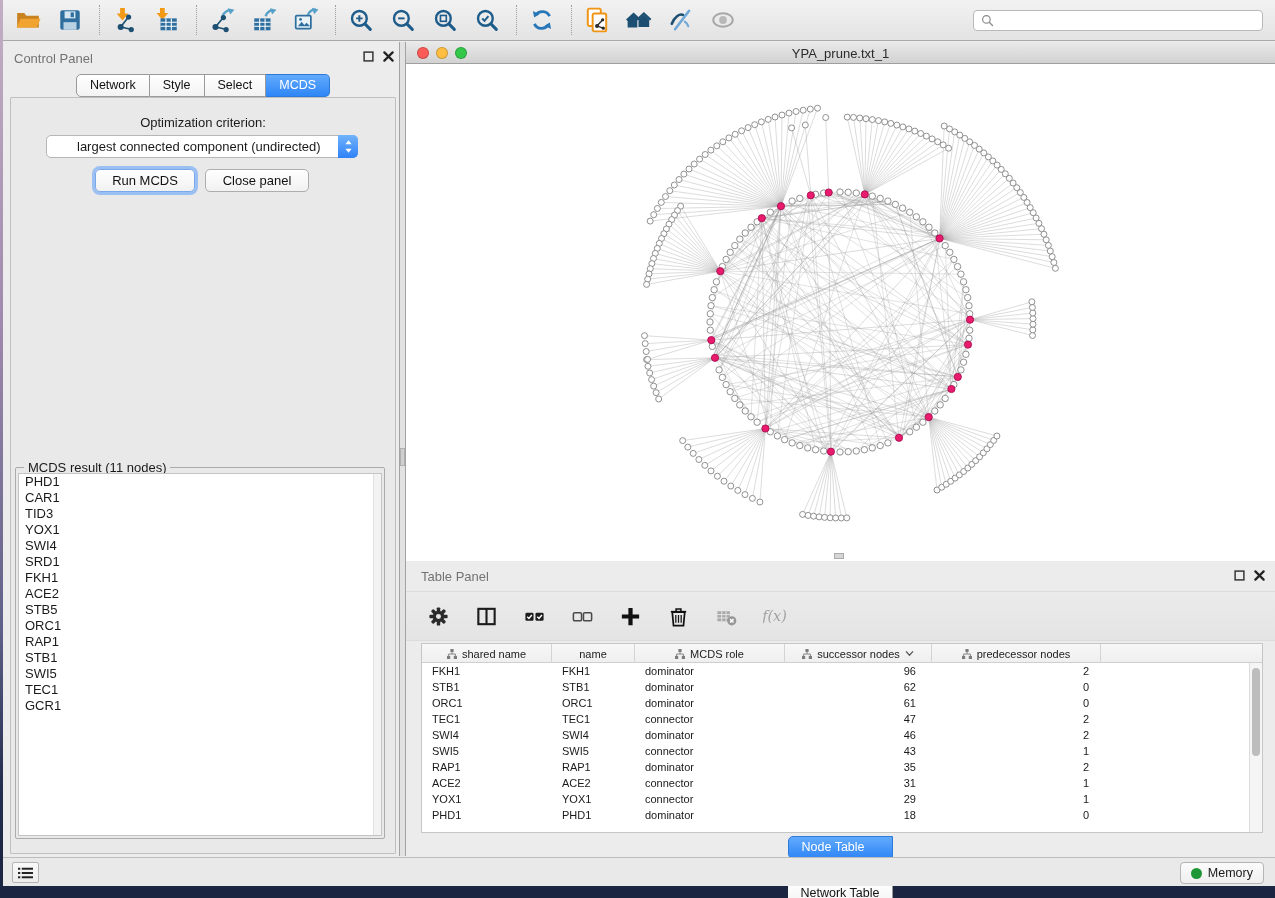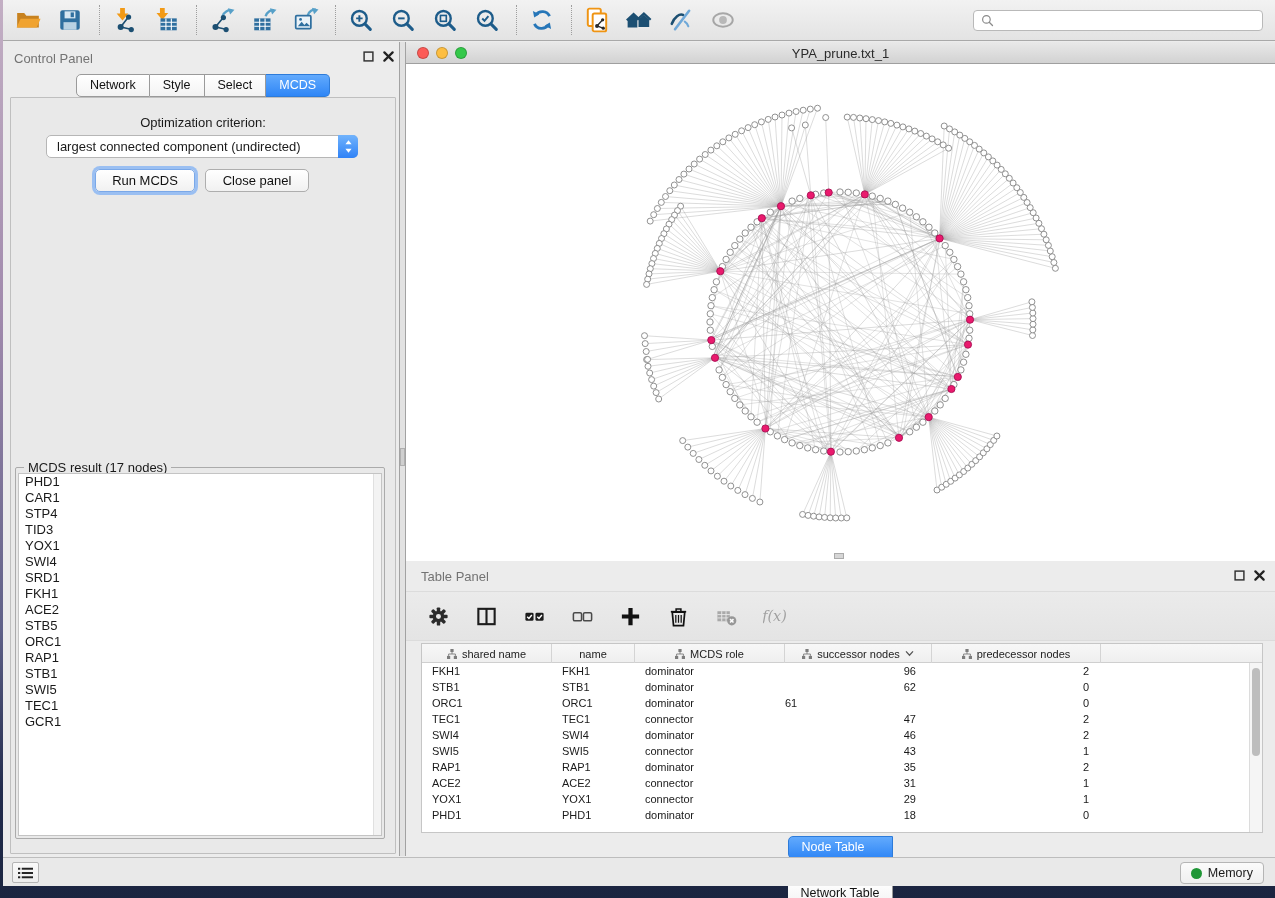--- a/index.html
+++ b/index.html
@@ -34,21 +34,21 @@
   .cp-tabs { position:absolute; left:0; right:0; top:30px; display:flex; justify-content:center; z-index:2; }
   .seg-tab { border:1px solid #9a9a9a; border-left:none; background:linear-gradient(#ffffff,#f3f3f3);
     font-size:12.5px; padding:3px 13px 4px; color:#111; }
   .seg-tab:first-child { border-left:1px solid #9a9a9a; border-radius:5px 0 0 5px; }
   .seg-tab:last-child { border-radius:0 5px 5px 0; }
   .seg-tab.active { background:linear-gradient(#62aafd,#2f86f6); color:#fff; border-color:#2d7bd9; }
   .cp-content { position:absolute; left:2px; top:53px; width:386px; height:757px;
     border:1px solid #bfbfbf; background:#e9e9e9; border-radius:1px; }
   .opt-label { position:absolute; left:0; right:0; top:17px; text-align:center; font-size:13px; }
   .dropdown { position:absolute; left:35px; top:37px; width:312px; height:23px; background:#fff;
-    border:1px solid #b6b6b6; border-radius:5px; font-size:13px; display:flex; align-items:center; }
+    border:1px solid #b6b6b6; border-radius:5px; font-size:13px; display:flex; align-items:center;padding-left:20px; }
   .dropdown .dd-text { padding-left:10px; flex:1; white-space:nowrap; overflow:hidden; }
   .dd-stepper { width:20px; height:23px; margin:-1px -1px 0 0; border-radius:0 5px 5px 0;
     background:linear-gradient(#71b3fc,#2f82f7); display:flex; align-items:center; justify-content:center; }
   .dd-stepper svg { width:9px; height:15px; }
   .btn { background:linear-gradient(#ffffff,#f1f1f1); border:1px solid #aeaeae; border-radius:5px;
     font-size:13px; height:23px; padding:0 14px; font-family:"Liberation Sans",sans-serif; color:#111; }
   .btn.focused { box-shadow:0 0 0 3px rgba(90,156,250,.55); border-color:#7aa8e8; }
   .run-btn { position:absolute; left:84px; top:71px; width:100px; }
   .close-btn { position:absolute; left:194px; top:71px; width:104px; }
   .group-box { position:absolute; left:4px; top:369px; width:370px; height:372px;
@@ -275,26 +275,25 @@
       <span class="dd-stepper">
         <svg viewBox="0 0 10 16">
             <path d="M5 1l3.4 4.6H1.6z" fill="#fff"></path>
             <path d="M5 15l3.4-4.6H1.6z" fill="#fff"></path>
           </svg>
       </span>
     </div>
     <button class="btn focused run-btn">Run MCDS</button>
     <button class="btn close-btn">Close panel</button>
     <div class="group-box">
-      <span class="group-legend">MCDS result (17 nodes)</span>
+      <span class="group-legend">MCDS result (11 nodes)</span>
       <div class="result-list">
         <div>
             <div class="result-item">PHD1</div>
             <div class="result-item">CAR1</div>
-            <div class="result-item">STP4</div>
             <div class="result-item">TID3</div>
             <div class="result-item">YOX1</div>
             <div class="result-item">SWI4</div>
             <div class="result-item">SRD1</div>
             <div class="result-item">FKH1</div>
             <div class="result-item">ACE2</div>
             <div class="result-item">STB5</div>
             <div class="result-item">ORC1</div>
             <div class="result-item">RAP1</div>
             <div class="result-item">STB1</div>
@@ -1090,21 +1089,21 @@
           <div class="td" style="width: 130px; padding-left: 10px;">STB1</div>
           <div class="td" style="width: 83px; padding-left: 10px;">STB1</div>
           <div class="td" style="width: 150px; padding-left: 10px;">dominator</div>
           <div class="td" style="width: 147px; text-align: right; padding-right: 16px;">62</div>
           <div class="td" style="width: 169px; text-align: right; padding-right: 12px;">0</div>
         </div>
         <div class="tr">
           <div class="td" style="width: 130px; padding-left: 10px;">ORC1</div>
           <div class="td" style="width: 83px; padding-left: 10px;">ORC1</div>
           <div class="td" style="width: 150px; padding-left: 10px;">dominator</div>
-          <div class="td" style="width: 147px; padding-right: 16px;">61</div>
+          <div class="td" style="width: 147px; text-align: right; padding-right: 16px;">61</div>
           <div class="td" style="width: 169px; text-align: right; padding-right: 12px;">0</div>
         </div>
         <div class="tr">
           <div class="td" style="width: 130px; padding-left: 10px;">TEC1</div>
           <div class="td" style="width: 83px; padding-left: 10px;">TEC1</div>
           <div class="td" style="width: 150px; padding-left: 10px;">connector</div>
           <div class="td" style="width: 147px; text-align: right; padding-right: 16px;">47</div>
           <div class="td" style="width: 169px; text-align: right; padding-right: 12px;">2</div>
         </div>
         <div class="tr">

